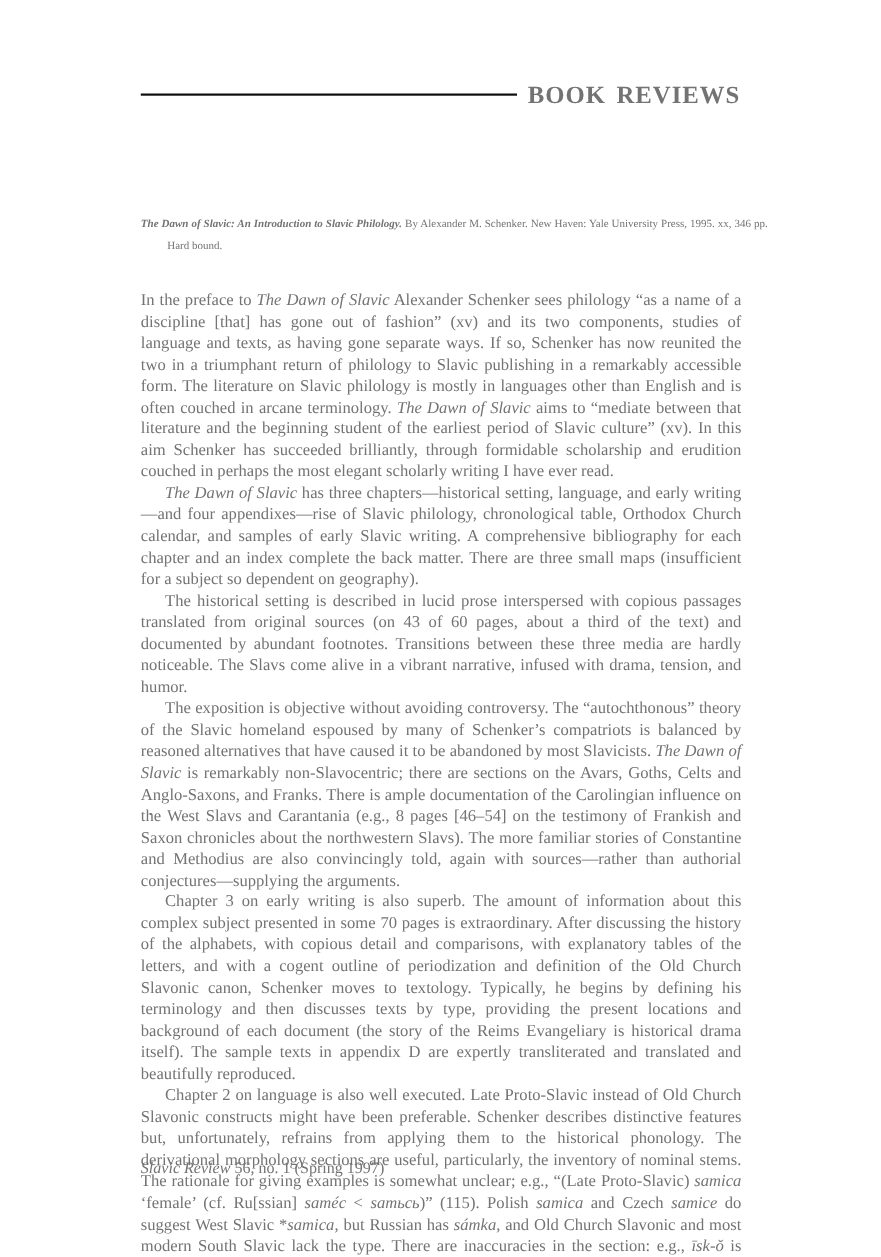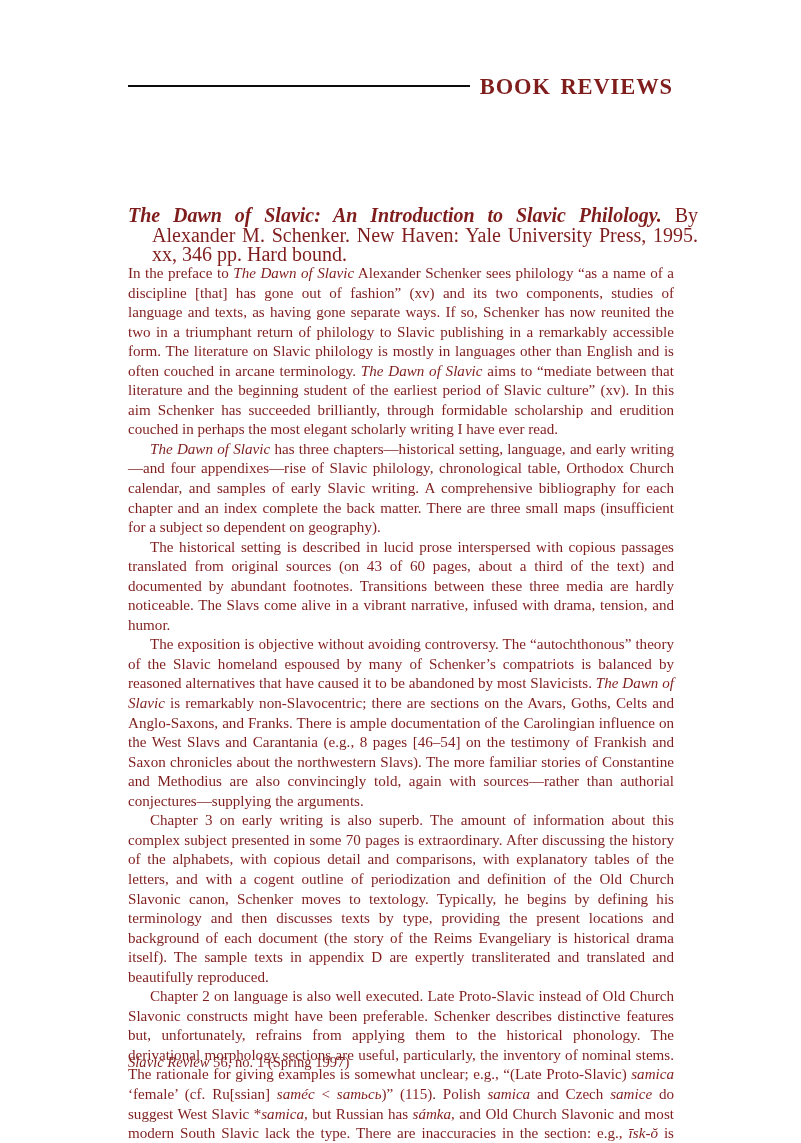--- a/index.html
+++ b/index.html
@@ -8,21 +8,21 @@
     background: #ffffff;
   }
 
   .page {
     position: relative;
     width: 801px;
     height: 1143px;
     margin: 0 auto;
     background: #ffffff;
     font-family: "Liberation Serif", "DejaVu Serif", serif;
-    color: #7f1d1d;
+    color: #737373;
     overflow: hidden;
   }
 
   
   .masthead {
     position: absolute;
     left: 128px;
     top: 76px;
     width: 545px;
     display: flex;
@@ -43,23 +43,23 @@
     letter-spacing: 0.9px;
     word-spacing: 3px;
     white-space: nowrap;
     line-height: 1;
   }
 
   
   .citation {
     position: absolute;
     left: 128px;
-    top: 206px;
+    top: 194px;
     width: 546px;
-    font-size: 20px;
+    font-size: 10px;
     line-height: 19.6px;
     text-align: justify;
     text-indent: 0;
     padding-left: 24px;
   }
   .citation .hang {
     margin-left: -24px;
   }
   .citation .bi {
     font-weight: bold;

